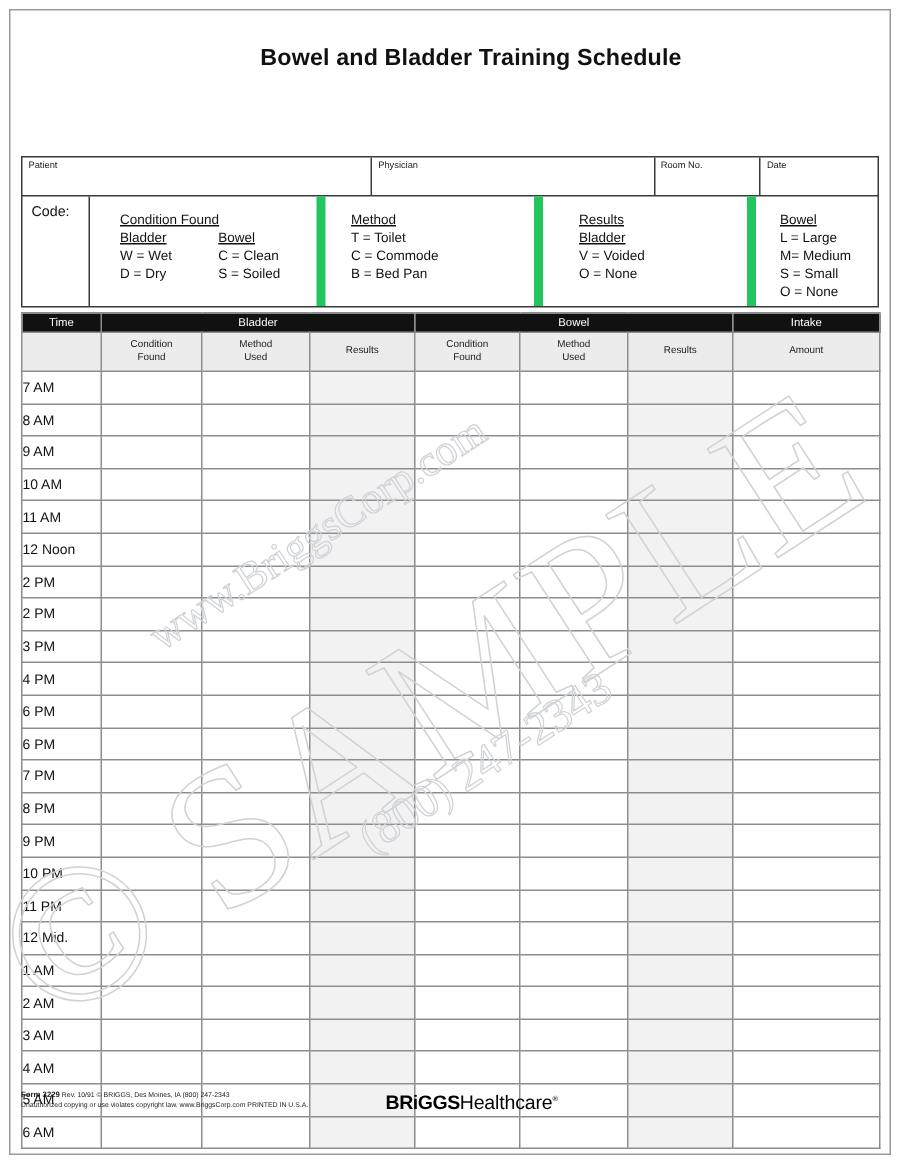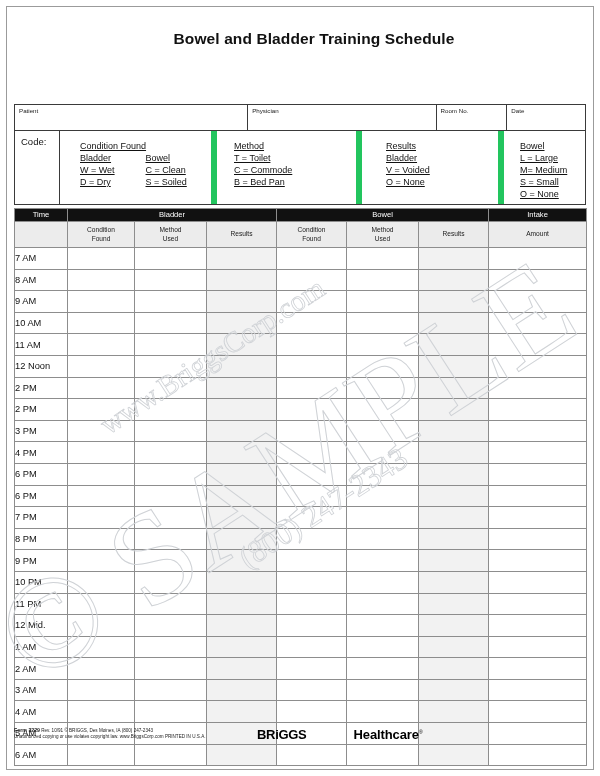--- a/index.html
+++ b/index.html
@@ -114,21 +114,20 @@
     color: #111;
     text-decoration: underline;
     line-height: 12px;
     white-space: nowrap;
   }
   .lg-line {
     font-size: 9px;
     color: #111;
     line-height: 12px;
     white-space: nowrap;
-    text-decoration: underline;
   }
   .lg-cols { display: flex; }
   .lg-col-a { width: 68px; }
   .lg-col-b { width: 68px; }
 
   
   .grid {
     border-collapse: collapse;
     width: 572px;
     table-layout: fixed;
@@ -206,21 +205,21 @@
   .foot-bold { font-weight: bold; font-size: 5.2px; }
   .logo {
     position: absolute;
     left: 243px;
     top: 0px;
     font-size: 13px;
     white-space: nowrap;
     color: #000;
   }
   .logo .b1 { font-weight: bold; letter-spacing: -0.3px; }
-  .logo .b2 { font-weight: bold; letter-spacing: -0.1px; padding-left: 47px; }
+  .logo .b2 { font-weight: normal; letter-spacing: -0.1px; }
   .logo .tm { font-size: 5px; vertical-align: super; }
 
   
   .watermark {
     position: absolute;
     left: 0;
     top: 0;
     width: 600px;
     height: 776px;
     pointer-events: none;

